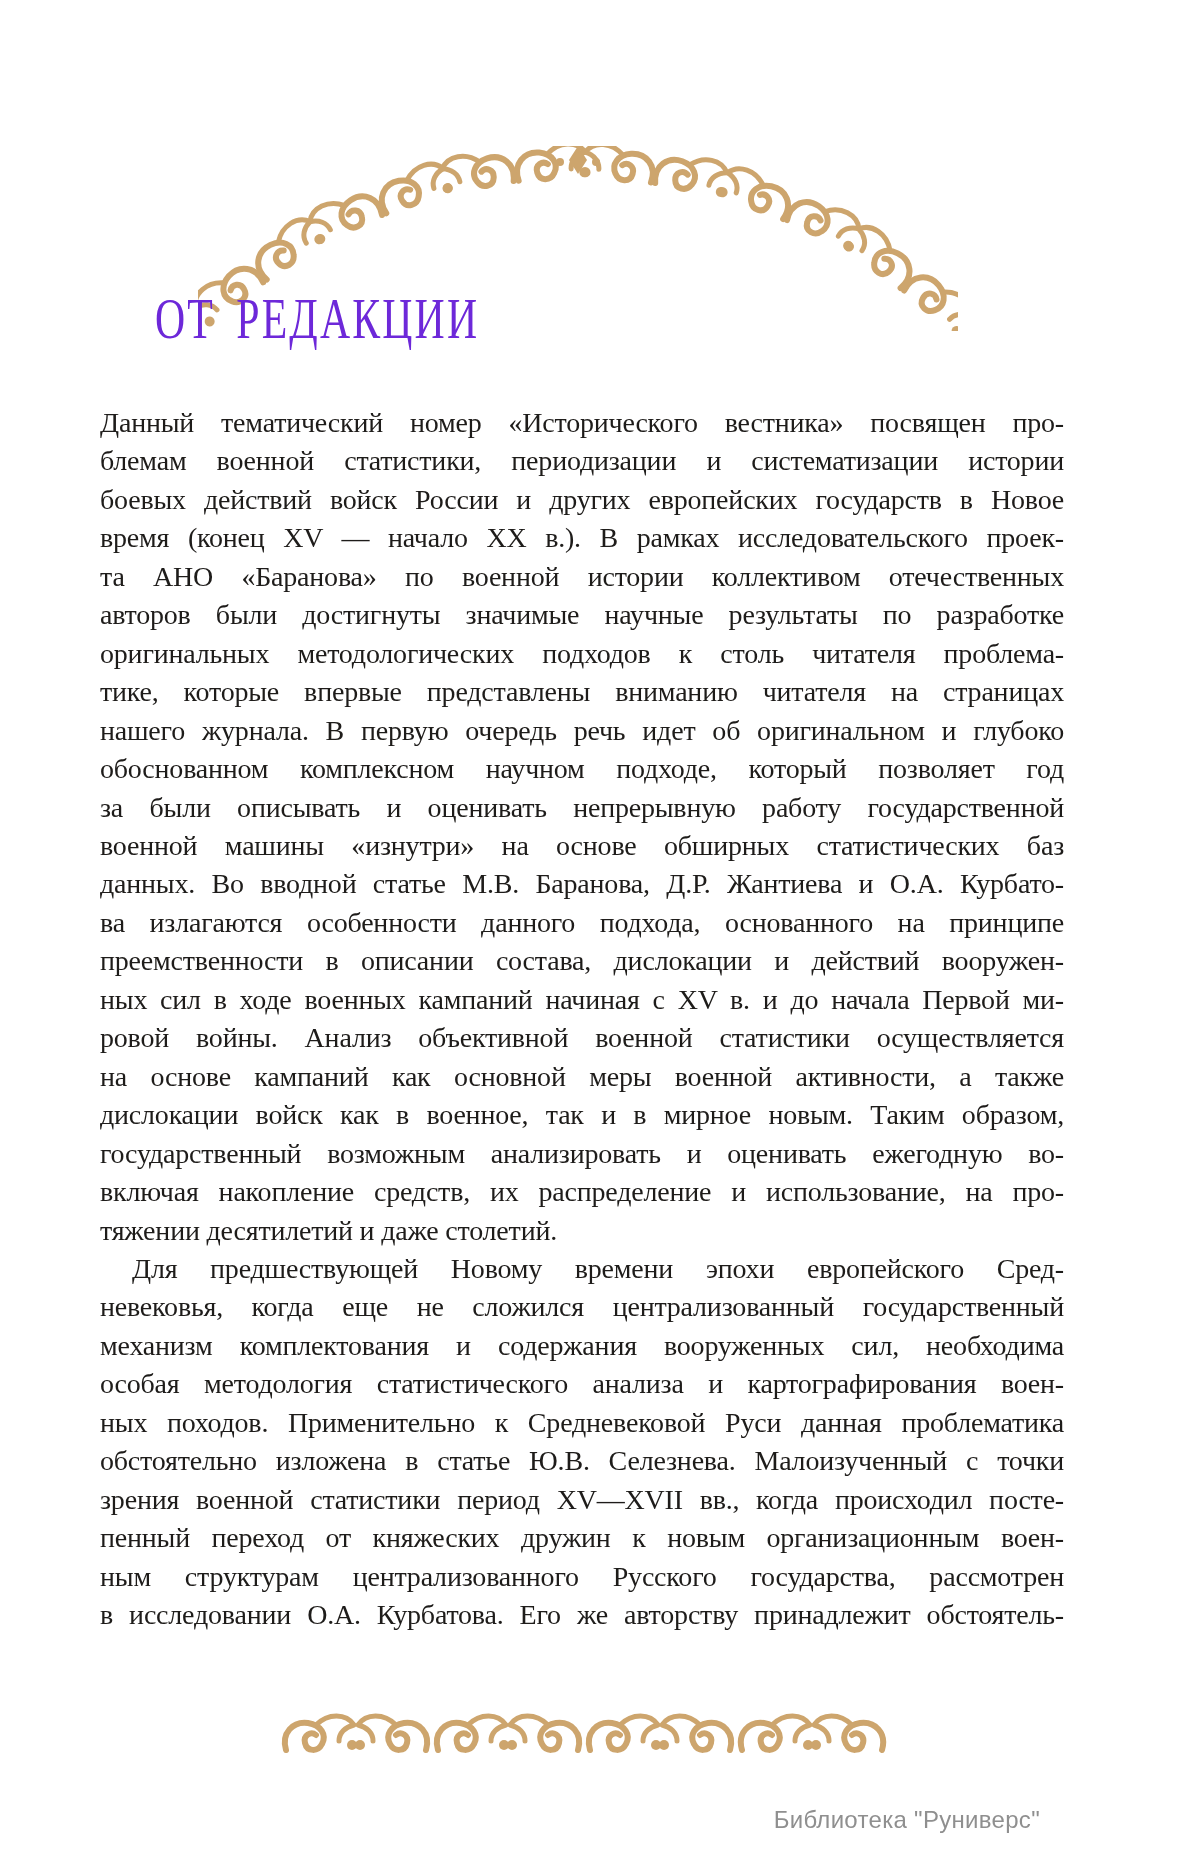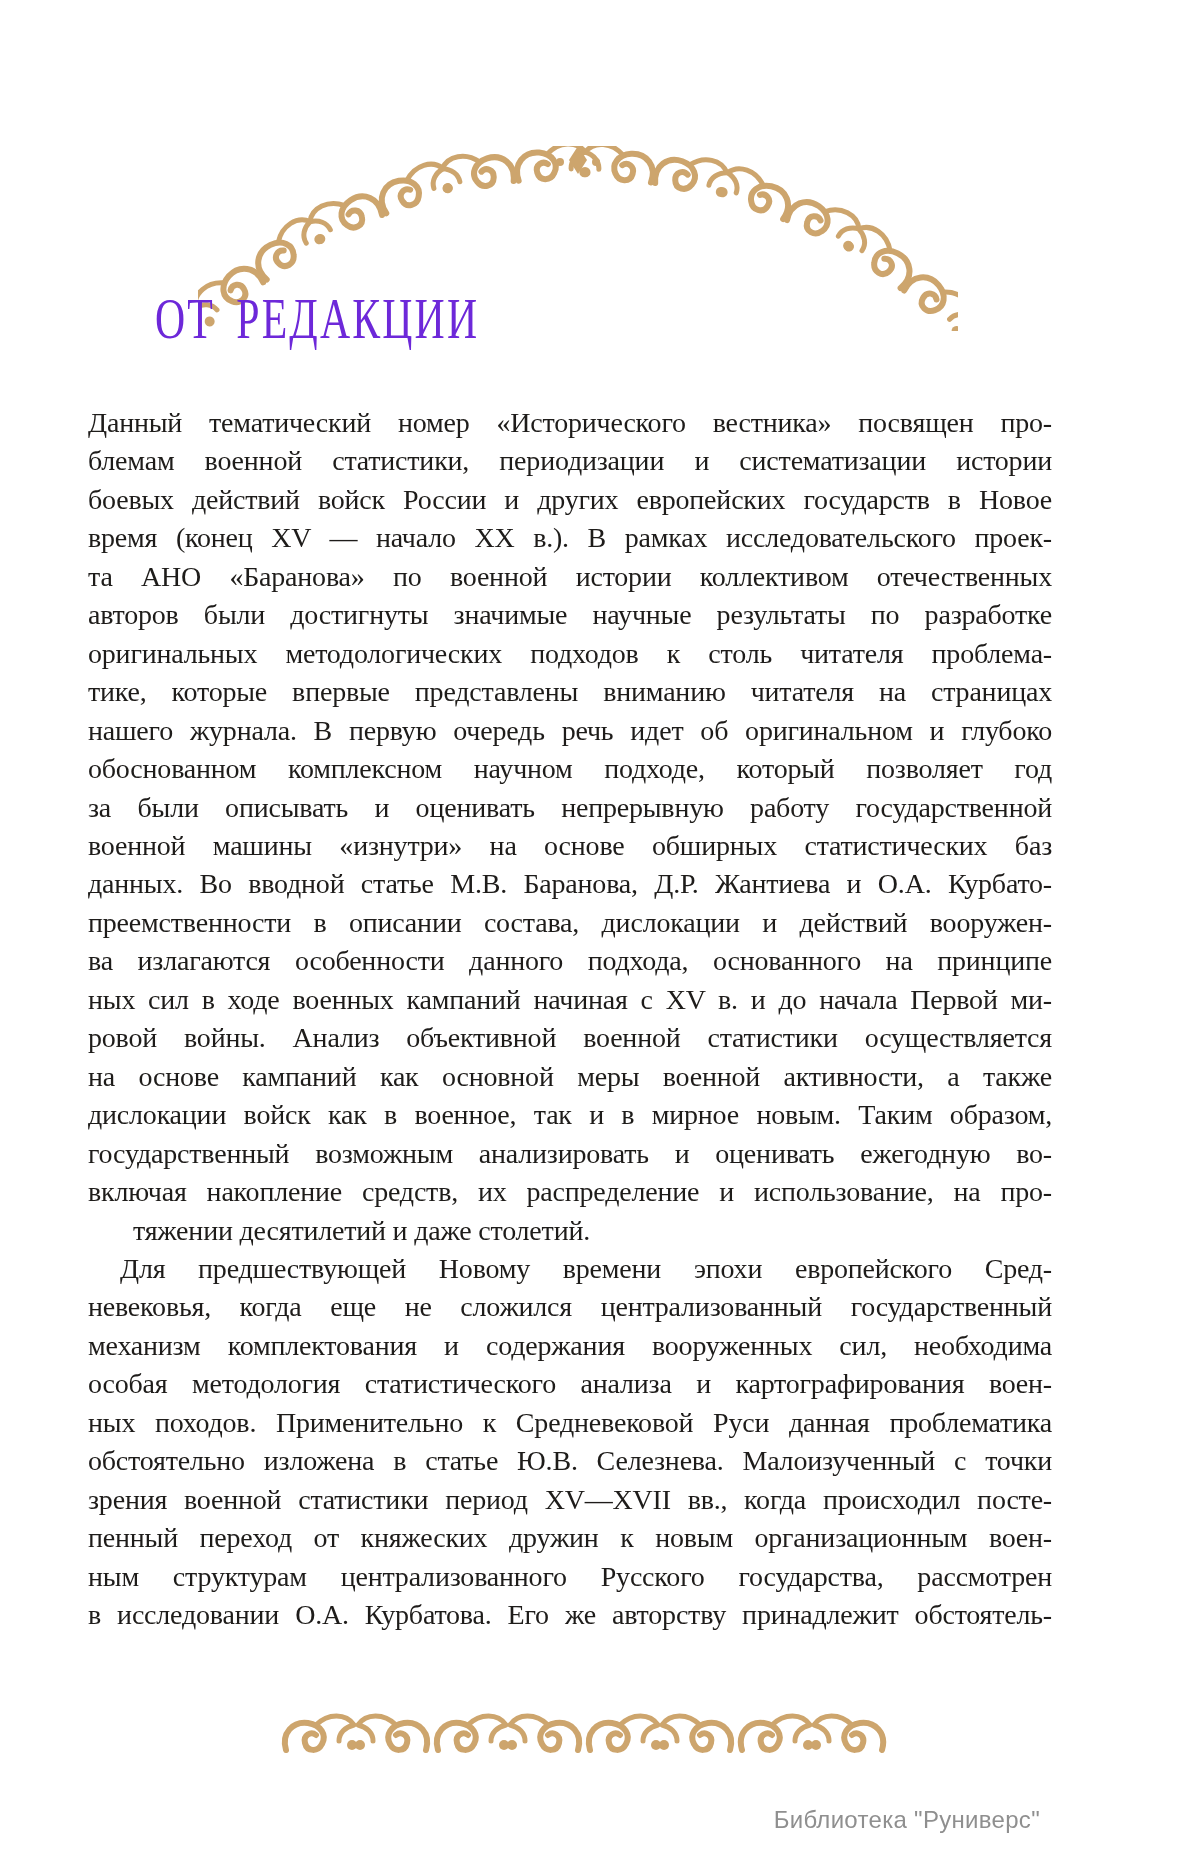--- a/index.html
+++ b/index.html
@@ -15,30 +15,30 @@
     text-align:left; line-height:58px; height:64px;
     color:#6d28d9; white-space:nowrap;
   }
   .title-inner{
     display:inline-block; font-size:58px; letter-spacing:3px; word-spacing:12px;
     transform:scaleX(0.72); transform-origin:50% 50%;
     font-family:"Liberation Serif", serif;
   }
   
   .body-text{
-    position:absolute; left:88px; top:404px; width:964px;
+    position:absolute; left:100px; top:404px; width:964px;
     font-size:28px; line-height:38.46px; letter-spacing:-0.2px;
     color:#1e1c1a;
   }
   .paragraph{ margin:0; }
   .line{
     text-align:justify; text-align-last:justify;
     height:38.46px; white-space:nowrap; overflow:visible;
   }
-  .line.nojust{ text-align-last:left;margin-left:45px; }
+  .line.nojust{ text-align-last:left; }
   .line.indent{ text-indent:32px; }
   
   .ornament-bottom{ position:absolute; left:278px; top:1706px; width:610px; height:62px; }
   
   .footer{
     position:absolute; right:160px; top:1806px;
     font-family:"Liberation Sans", sans-serif; font-size:24px;
     color:#8f8f8f; letter-spacing:0.3px;
   }
   svg .gold-stroke{ stroke:var(--gold,#cda56d); fill:none; stroke-linecap:round; stroke-linejoin:round; }
@@ -88,22 +88,22 @@
         <div class="line">время (конец XV — начало XX в.). В рамках исследовательского проек-</div>
         <div class="line">та АНО «Баранова» по военной истории коллективом отечественных</div>
         <div class="line">авторов были достигнуты значимые научные результаты по разработке</div>
         <div class="line">оригинальных методологических подходов к столь читателя проблема-</div>
         <div class="line">тике, которые впервые представлены вниманию читателя на страницах</div>
         <div class="line">нашего журнала. В первую очередь речь идет об оригинальном и глубоко</div>
         <div class="line">обоснованном комплексном научном подходе, который позволяет год</div>
         <div class="line">за были описывать и оценивать непрерывную работу государственной</div>
         <div class="line">военной машины «изнутри» на основе обширных статистических баз</div>
         <div class="line">данных. Во вводной статье М.В. Баранова, Д.Р. Жантиева и О.А. Курбато-</div>
+        <div class="line">ва излагаются особенности данного подхода, основанного на принципе</div>
         <div class="line">преемственности в описании состава, дислокации и действий вооружен-</div>
-        <div class="line">ва излагаются особенности данного подхода, основанного на принципе</div>
         <div class="line">ных сил в ходе военных кампаний начиная с XV в. и до начала Первой ми-</div>
         <div class="line">ровой войны. Анализ объективной военной статистики осуществляется</div>
         <div class="line">на основе кампаний как основной меры военной активности, а также</div>
         <div class="line">дислокации войск как в военное, так и в мирное новым. Таким образом,</div>
         <div class="line">государственный возможным анализировать и оценивать ежегодную во-</div>
         <div class="line">включая накопление средств, их распределение и использование, на про-</div>
         <div class="line nojust">тяжении десятилетий и даже столетий.</div>
       </div>
       <div class="paragraph">
         <div class="line indent">Для предшествующей Новому времени эпохи европейского Сред-</div>

